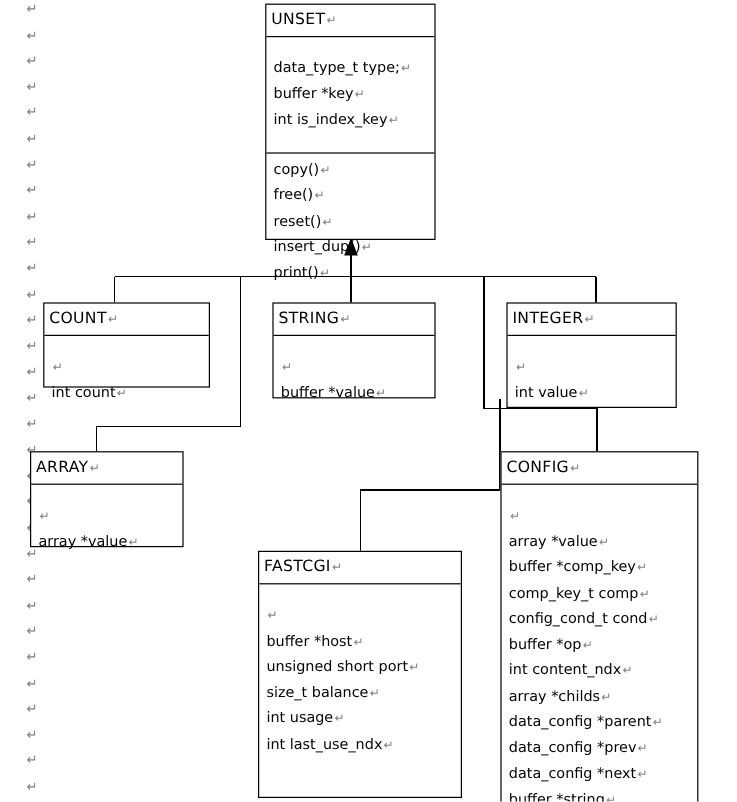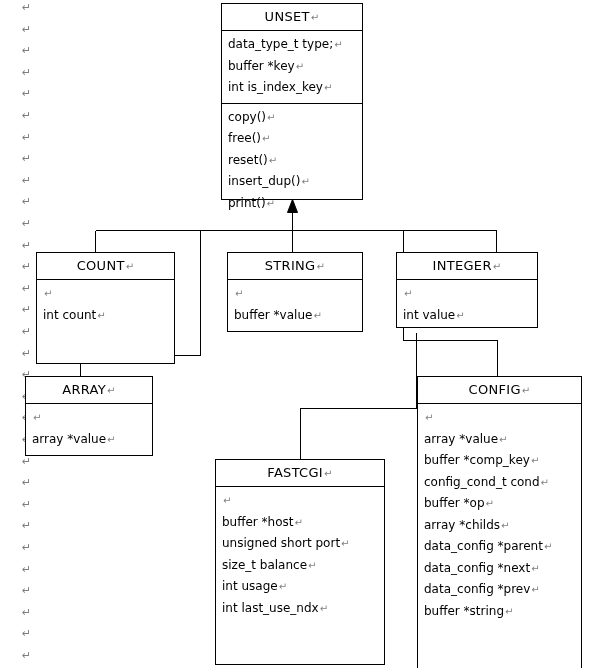--- a/index.html
+++ b/index.html
@@ -50,30 +50,31 @@
   }
   
   .klass {
     position: absolute;
     box-sizing: border-box;
     border: 1px solid #000000;
     background: #ffffff;
     z-index: 3;
   }
   .klass .title {
-    text-align: center;
+    text-align: left;
     font-size: 13px;
     line-height: 15px;
     padding: 5px 4px 5px 4px;
     border-bottom: 1px solid #000000;
     white-space: nowrap;
     letter-spacing: 0.3px;
   }
   .klass .compartment {
     padding: 3px 0 4px 0;
+    margin-top: 12px;
   }
   .klass .compartment.divided {
     border-top: 1px solid #000000;
   }
   .klass .row {
     font-size: 12px;
     line-height: 21.5px;
     padding-left: 6px;
     white-space: nowrap;
     height: 21.5px;
@@ -163,41 +164,41 @@
       </div>
     <div class="compartment divided">
         <div class="row"><span>copy()</span><span class="ret">↵</span></div>
         <div class="row"><span>free()</span><span class="ret">↵</span></div>
         <div class="row"><span>reset()</span><span class="ret">↵</span></div>
         <div class="row"><span>insert_dup()</span><span class="ret">↵</span></div>
         <div class="row"><span>print()</span><span class="ret">↵</span></div>
       </div>
   </div>
 
-  <div class="klass" id="box-count" style="left:36px; top:252px; width:139px; height:112px;">
+  <div class="klass" id="box-count" style="left:36px; top:252px; width:139px; height:71px;">
     <div class="title">
       <span>COUNT</span><span class="ret">↵</span>
     </div>
     <div class="compartment">
         <div class="row blank"><span></span><span class="ret">↵</span></div>
         <div class="row"><span>int count</span><span class="ret">↵</span></div>
       </div>
   </div>
 
   <div class="klass" id="box-string" style="left:227px; top:252px; width:136px; height:80px;">
     <div class="title">
       <span>STRING</span><span class="ret">↵</span>
     </div>
     <div class="compartment">
         <div class="row blank"><span></span><span class="ret">↵</span></div>
         <div class="row"><span>buffer *value</span><span class="ret">↵</span></div>
       </div>
   </div>
 
-  <div class="klass" id="box-integer" style="left:396px; top:252px; width:142px; height:76px;">
+  <div class="klass" id="box-integer" style="left:422px; top:252px; width:142px; height:88px;">
     <div class="title">
       <span>INTEGER</span><span class="ret">↵</span>
     </div>
     <div class="compartment">
         <div class="row blank"><span></span><span class="ret">↵</span></div>
         <div class="row"><span>int value</span><span class="ret">↵</span></div>
       </div>
   </div>
 
   <div class="klass" id="box-array" style="left:25px; top:376px; width:128px; height:80px;">
@@ -225,23 +226,25 @@
   </div>
 
   <div class="klass" id="box-config" style="left:417px; top:376px; width:165px; height:322px;">
     <div class="title">
       <span>CONFIG</span><span class="ret">↵</span>
     </div>
     <div class="compartment">
         <div class="row blank"><span></span><span class="ret">↵</span></div>
         <div class="row"><span>array *value</span><span class="ret">↵</span></div>
         <div class="row"><span>buffer *comp_key</span><span class="ret">↵</span></div>
+        <div class="row"><span>comp_key_t comp</span><span class="ret">↵</span></div>
         <div class="row"><span>config_cond_t cond</span><span class="ret">↵</span></div>
         <div class="row"><span>buffer *op</span><span class="ret">↵</span></div>
+        <div class="row"><span>int content_ndx</span><span class="ret">↵</span></div>
         <div class="row"><span>array *childs</span><span class="ret">↵</span></div>
         <div class="row"><span>data_config *parent</span><span class="ret">↵</span></div>
+        <div class="row"><span>data_config *prev</span><span class="ret">↵</span></div>
         <div class="row"><span>data_config *next</span><span class="ret">↵</span></div>
-        <div class="row"><span>data_config *prev</span><span class="ret">↵</span></div>
         <div class="row"><span>buffer *string</span><span class="ret">↵</span></div>
       </div>
   </div>
 
 </div>
 
 </body></html>

